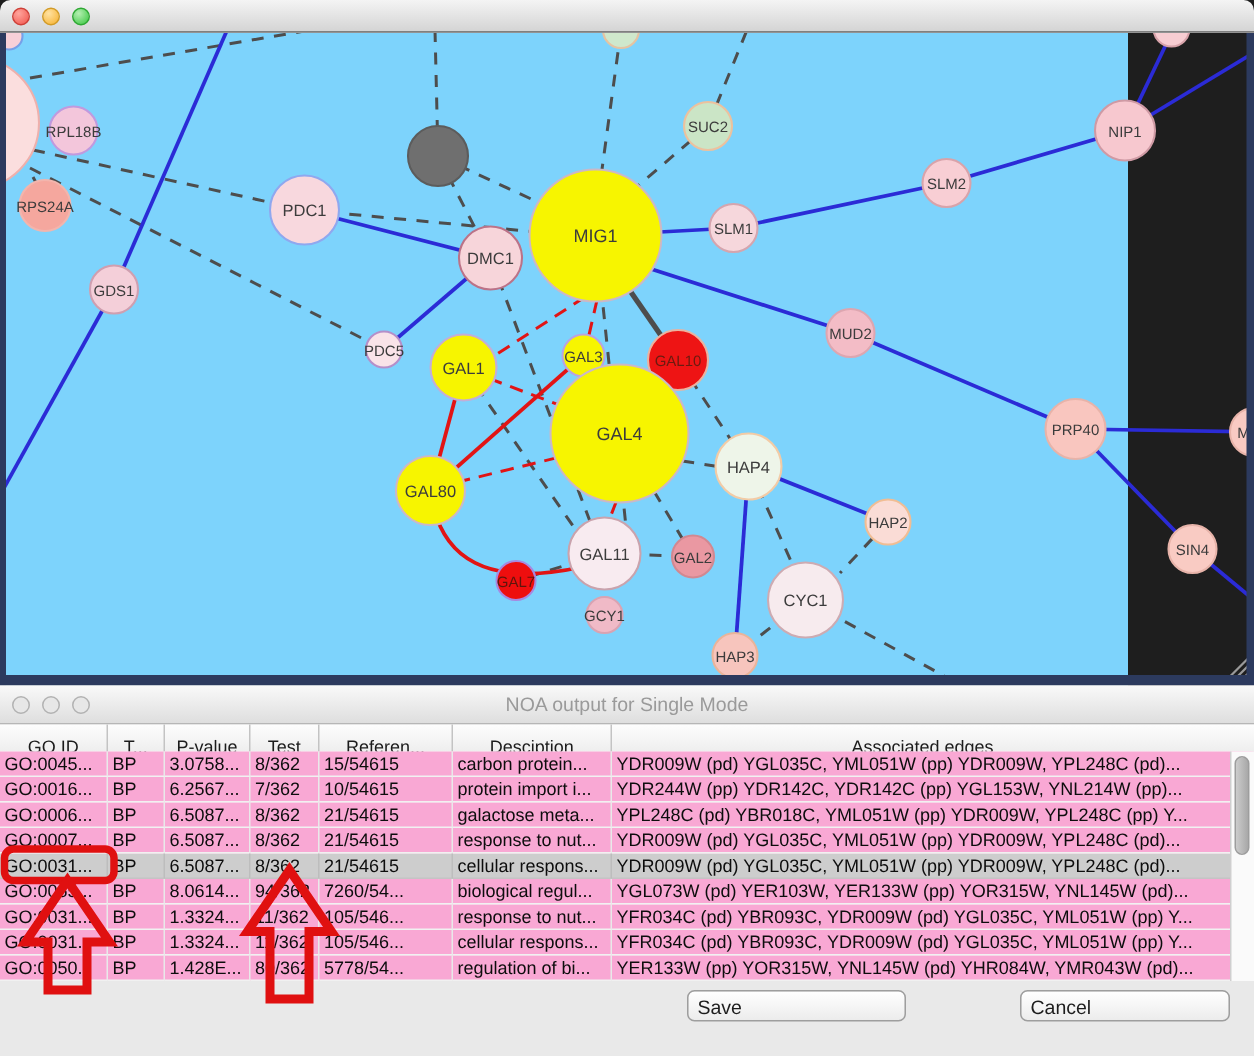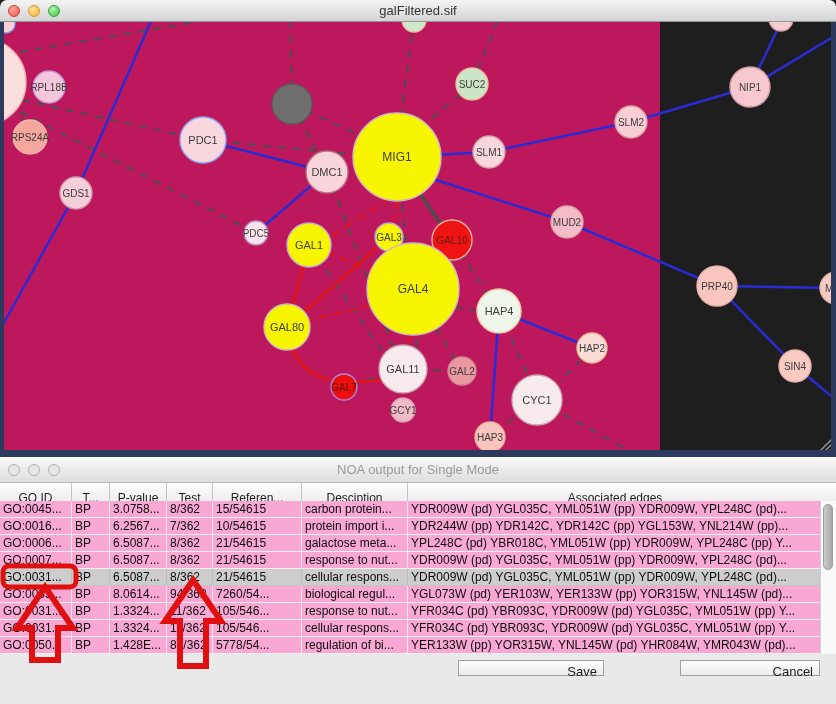--- a/index.html
+++ b/index.html
@@ -11,21 +11,21 @@
   .win-top{position:absolute;left:0;top:0;width:836px;height:457px}
   .titlebar{position:absolute;left:0;top:0;width:836px;height:22px;
     background:linear-gradient(#f4f4f4,#d4d4d4);border-bottom:1px solid #939393;
     border-radius:7px 7px 0 0;box-sizing:border-box}
   .titlebar .title{position:absolute;left:0;right:0;top:3px;text-align:center;
     font-size:13px;color:#353535}
   .tl{position:absolute;top:5px;width:12px;height:12px;border-radius:50%;box-sizing:border-box}
   .tl.r{left:8px;background:radial-gradient(circle at 35% 30%,#ffa59d,#f1544b);border:1px solid #ce4038}
   .tl.y{left:28px;background:radial-gradient(circle at 35% 30%,#ffe2a2,#f6b02c);border:1px solid #d29b27}
   .tl.g{left:48px;background:radial-gradient(circle at 35% 30%,#b5efb2,#37c63e);border:1px solid #2ea833}
-  .canvas{position:absolute;left:0;top:22px;width:660px;height:435px;background:#be185d}
+  .canvas{position:absolute;left:0;top:22px;width:752px;height:435px;background:#7dd3fc}
   .edge-strip{position:absolute;background:#2c3a5e}
   .strip-l{left:0;top:22px;width:4px;height:435px}
   .strip-r{left:831px;top:22px;width:5px;height:435px}
   .strip-b{left:0;top:450px;width:836px;height:7px}
 
   
   .win-noa{position:absolute;left:0;top:457px;width:836px;height:247px;background:#e9e9e9}
   .titlebar2{position:absolute;left:0;top:0;width:836px;height:26px;
     background:linear-gradient(#f9f9f9,#dedede);border-bottom:1px solid #b6b6b6;box-sizing:border-box}
   .titlebar2 .title{position:absolute;left:0;right:0;top:5px;text-align:center;
@@ -47,40 +47,39 @@
     border-right:1px solid #e9e9e9;border-bottom:1px solid #f1f1f1}
   .trow.sel .cell{border-right-color:#bdbdbd;border-bottom-color:#c4c4c4}
   .c0{width:72px}.c1{width:38px}.c2{width:57px}.c3{width:46px}.c4{width:89px}.c5{width:106px}
   .c6{flex:1;padding-right:14px}
 
   .sbar{position:absolute;left:820px;top:44px;width:16px;height:153px;background:#fafafa;
     border-left:1px solid #cfcfcf;box-sizing:border-box}
   .sthumb{position:absolute;left:2px;top:3px;width:10px;height:66px;border-radius:6px;
     background:linear-gradient(90deg,#cccccc,#a8a8a8);border:1px solid #9d9d9d;box-sizing:border-box}
 
-  .btn{position:absolute;top:203px;height:16px;background:linear-gradient(#ffffff,#ececec);
-    border:1px solid #9e9e9e;border-radius:0;font-size:13px;color:#1d1d1d;text-align:right;
+  .btn{position:absolute;top:203px;height:21px;background:linear-gradient(#ffffff,#ececec);
+    border:1px solid #9e9e9e;border-radius:5px;font-size:13px;color:#1d1d1d;text-align:left;
     line-height:19px;box-sizing:border-box;font-family:"Liberation Sans",sans-serif}
   .btn-save{left:458px;width:146px}
   .btn-cancel{left:680px;width:140px}
 
   
   .annot{position:absolute;left:0;top:0;z-index:40;pointer-events:none}
 </style>
 </head>
 <body>
 
 <div class="stage">
 
   <div class="win-top">
     <div class="titlebar">
       <span class="tl r"></span>
       <span class="tl y"></span>
       <span class="tl g"></span>
-      <span class="title">galFiltered.sif</span>
     </div>
     <div class="canvas">
       <svg id="net-svg" width="836" height="435" viewBox="0 22 836 435" style="font-family:'Liberation Sans',sans-serif">
         <g stroke="#9a9a9a" stroke-width="1.5">
           <line x1="818" y1="453" x2="833" y2="438"></line>
           <line x1="823" y1="453" x2="833" y2="443"></line>
           <line x1="828" y1="453" x2="833" y2="448"></line>
         </g>
       <line x1="20" y1="52" x2="207" y2="20" stroke="#4d4d4d" stroke-width="2" fill="none" stroke-dasharray="8 7"></line>
           <line x1="22" y1="100" x2="203" y2="140" stroke="#4d4d4d" stroke-width="2" fill="none" stroke-dasharray="8 7"></line>

